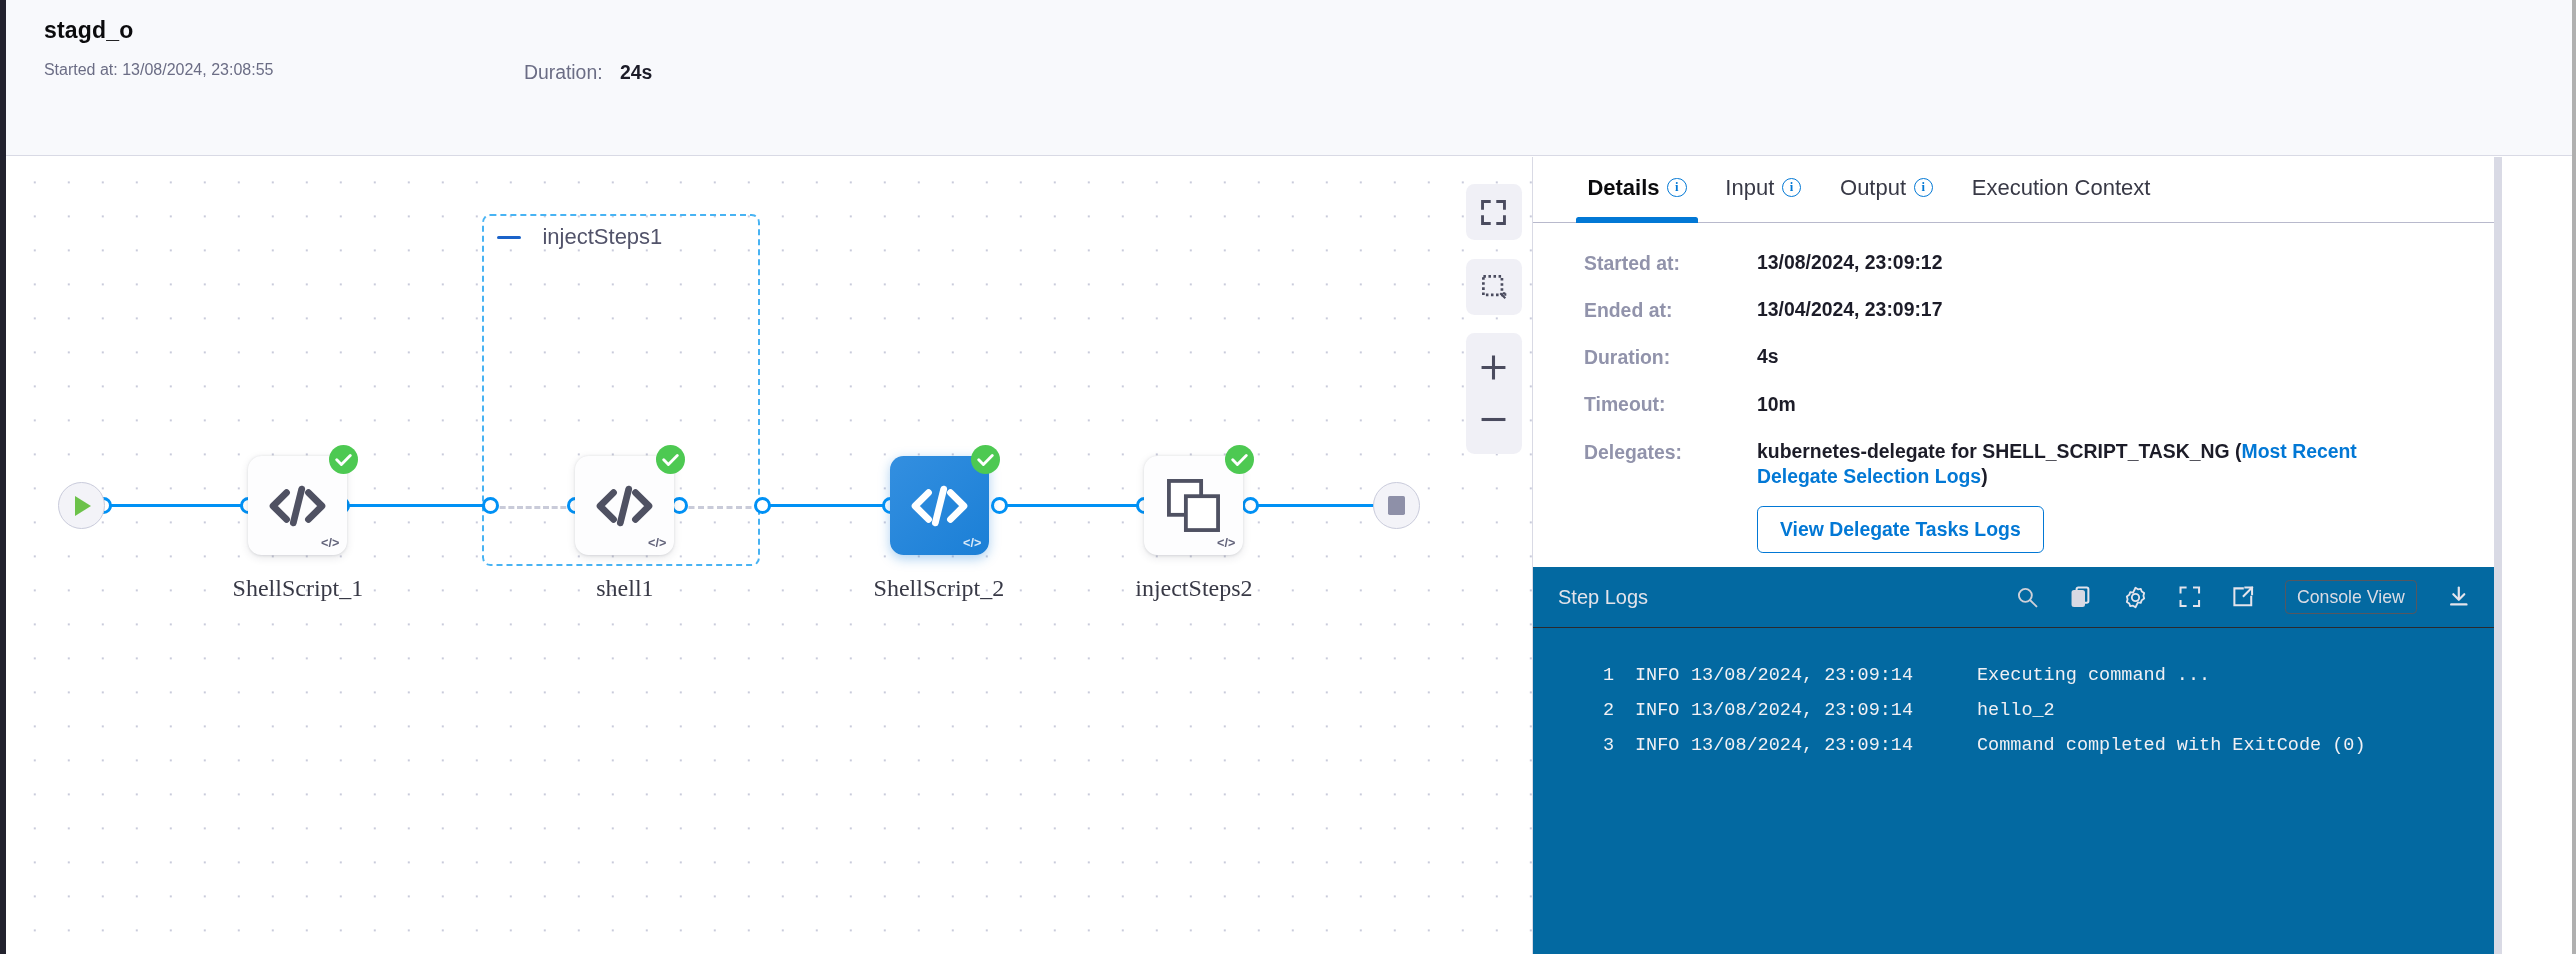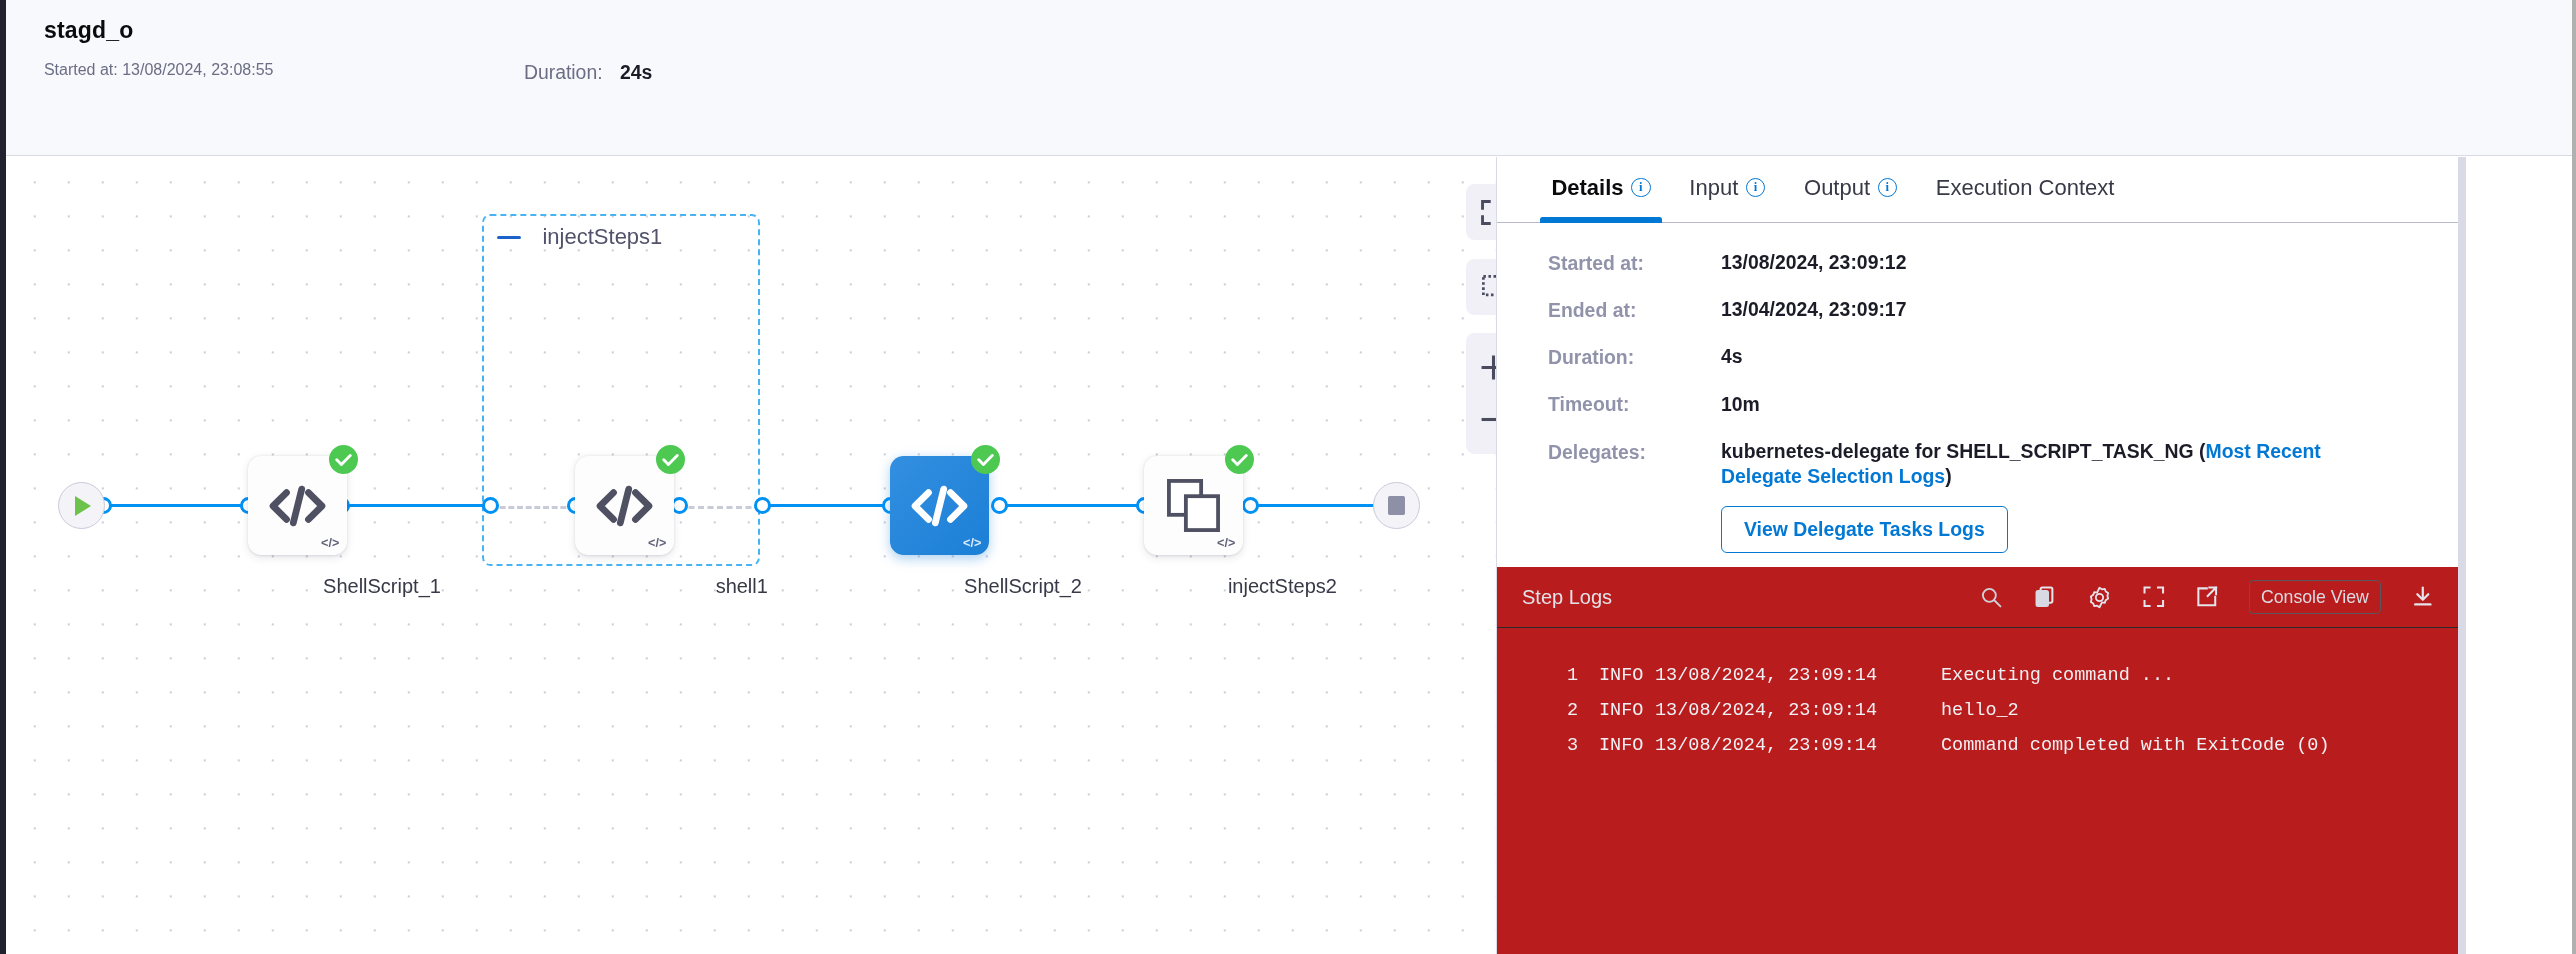--- a/index.html
+++ b/index.html
@@ -101,22 +101,22 @@
     font-size: 12.6px; font-weight: 700; color: #62637a; line-height: 1;
   }
   .node.selected .corner-tag { color: #dbeaf8; }
   .status-badge {
     position: absolute; right: -11px; top: -11px;
     width: 29px; height: 29px; border-radius: 50%;
     background: #4dc952; display: flex; align-items: center; justify-content: center;
   }
   .status-badge svg { display:block; }
   .node-label {
-    position: absolute; width: 286px; text-align: right;
-    font-size: 20px; color: #383946; white-space: nowrap;
+    position: absolute; width: 286px; text-align: center;
+    font-size: 24px; color: #383946; white-space: nowrap; font-family: Liberation Serif, serif;
   }
 
   
   .group-box {
     position: absolute;
     border: 2.5px dashed #48b3f3; border-radius: 8.4px;
     background: rgba(255,255,255,0.0);
   }
   .group-header {
     position: absolute; left: 13.5px; top: 8.4px;
@@ -136,21 +136,21 @@
   }
   .ctrl-group {
     width: 56px; border-radius: 8.4px; background: #f0f0f6;
     display: flex; flex-direction: column; align-items: center;
     padding: 8.4px 0;
   }
   .ctrl-group .zi { width: 56px; height: 52px; display:flex; align-items:center; justify-content:center; cursor:pointer; }
 
   
   .right-panel {
-    position: absolute; left: 1496px; top: 157px;
+    position: absolute; left: 1532px; top: 157px;
     width: 868px; height: 797px;
     background: #fff;
     border-left: 1.7px solid #d9dae5;
   }
   .rp-inner { position: absolute; left: 0; top: 0; width: 961px; height: 797px; }
   .rp-scroll-gutter {
     position: absolute; left: 961px; top: 0; width: 65px; height: 797px; background:#fff;
   }
   .rp-scroll-track {
     position: absolute; left: 961px; top: 0; width: 7.6px; height: 797px;
@@ -198,21 +198,21 @@
     margin-top: 17px; display: inline-block;
     border: 1.7px solid #0278d5; border-radius: 5.9px; background: #fff;
     color: #0278d5; font-size: 19.4px; font-weight: 700;
     padding: 11px 22px; cursor: pointer;
     font-family: "Liberation Sans", sans-serif;
   }
 
   
   .log-panel {
     position: absolute; left: 0; top: 410px; width: 961px; height: 387px;
-    background: #b91c1c;
+    background: #0369a1;
   }
   .log-head {
     position: relative; height: 61px; border-bottom: 0.8px solid #2a2a2e;
     display: flex; align-items: center; padding: 0 23.6px 0 25px;
   }
   .log-title { font-size: 20px; color: #e3e3ea; }
   .log-tools {
     margin-left: auto; display: flex; align-items: center; gap: 30px;
   }
   .log-tools .ticon { cursor: pointer; display: flex; align-items: center; }

